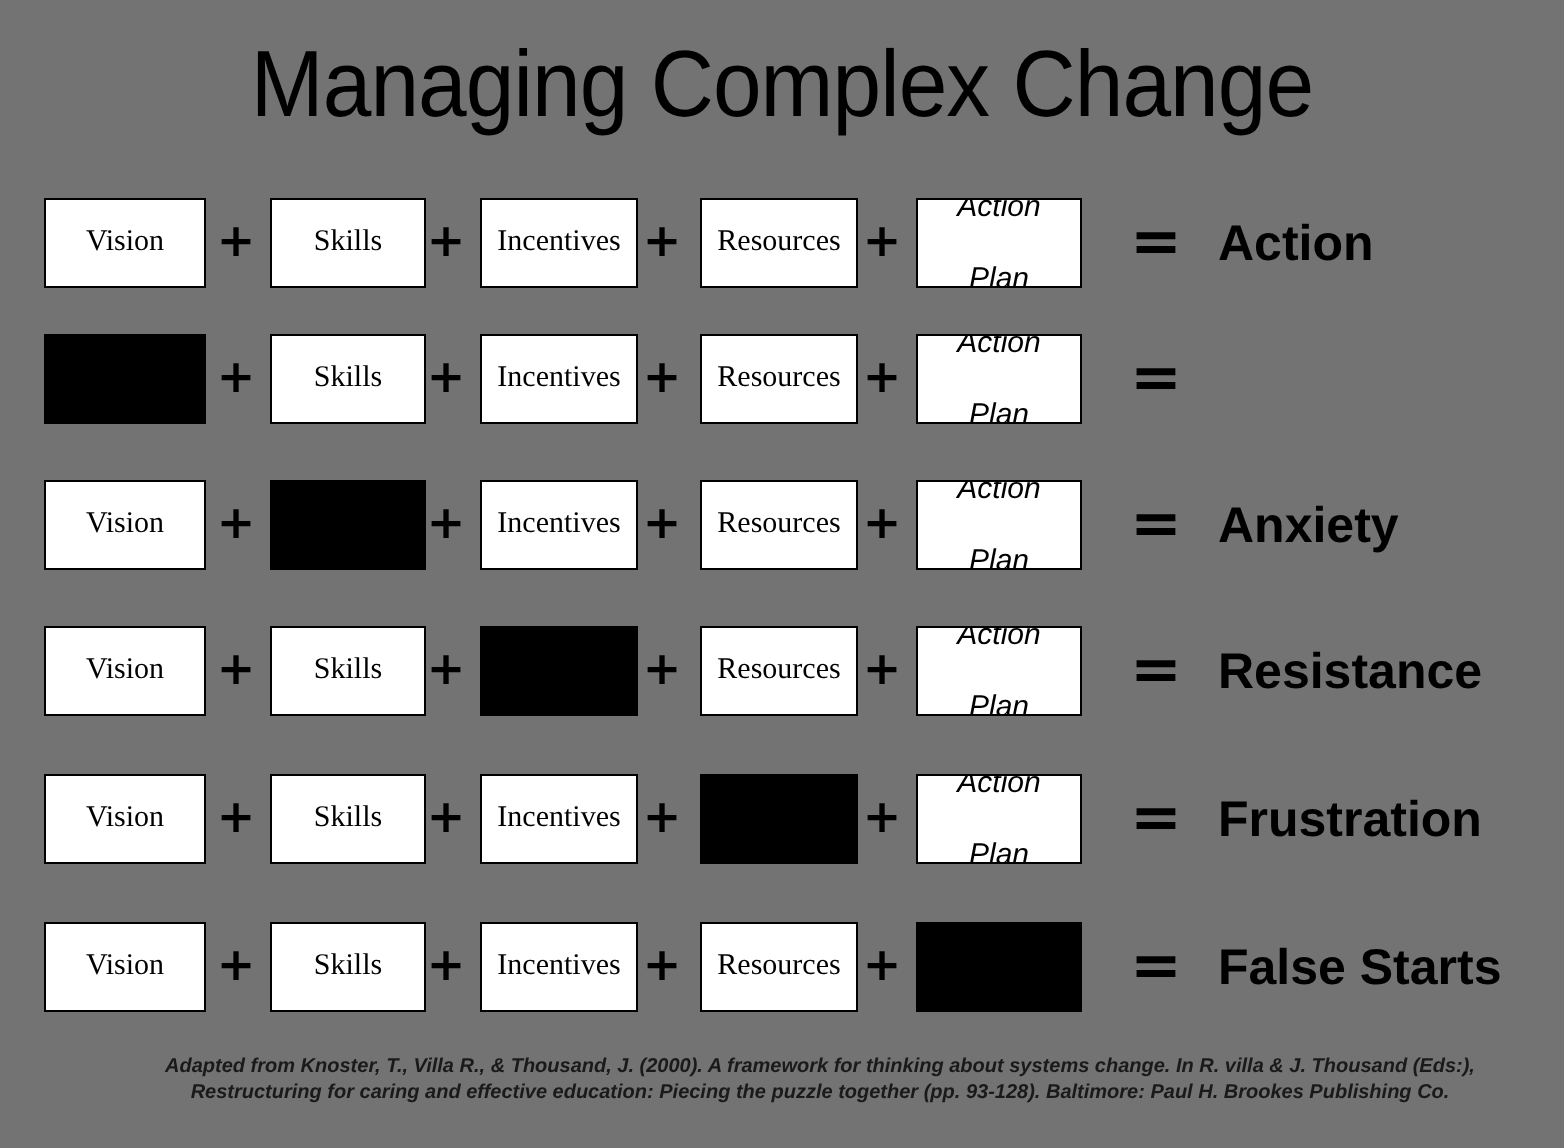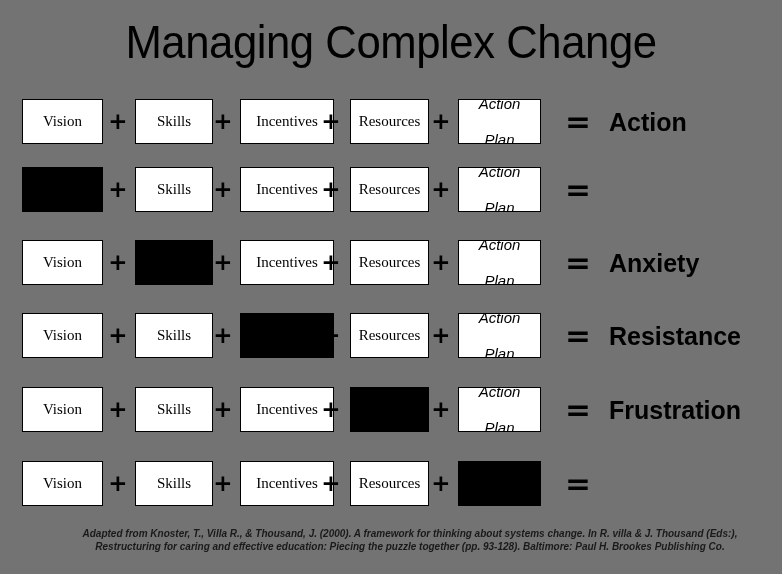--- a/index.html
+++ b/index.html
@@ -70,21 +70,21 @@
     font-style: italic;
     font-size: 15px;
     line-height: 18px;
     font-weight: 400;
     flex-direction: column;
   }
 
   
   .col0 { left: 22px;  width: 81px; }
   .col1 { left: 135px; width: 78px; }
-  .col2 { left: 240px; width: 94px; }
+  .col2 { left: 240px; width: 79px; }
   .col3 { left: 350px; width: 79px; }
   .col4 { left: 458px; width: 83px; }
 
   .plus {
     position: absolute;
     top: 0;
     height: 45px;
     width: 22px;
     display: flex;
     align-items: center;
@@ -251,20 +251,21 @@
     <div class="cell col0">Vision</div>
     <div class="plus p0">+</div>
     <div class="cell col1">Skills</div>
     <div class="plus p1">+</div>
     <div class="cell col2">Incentives</div>
     <div class="plus p2">+</div>
     <div class="cell col3">Resources</div>
     <div class="plus p3">+</div>
     <div class="cell col4 redacted"></div>
     <div class="eq">=</div>
+    <div class="result">False Starts</div>
   </div>
 
   <div id="footer">
     <span class="fline">Adapted from Knoster, T., Villa R., &amp; Thousand, J. (2000). A framework for thinking about systems change. In R. villa &amp; J. Thousand (Eds:),</span>
     <span class="fline">Restructuring for caring and effective education: Piecing the puzzle together (pp. 93-128). Baltimore: Paul H. Brookes Publishing Co.</span>
   </div>
 
 </div>
 
 </body></html>

